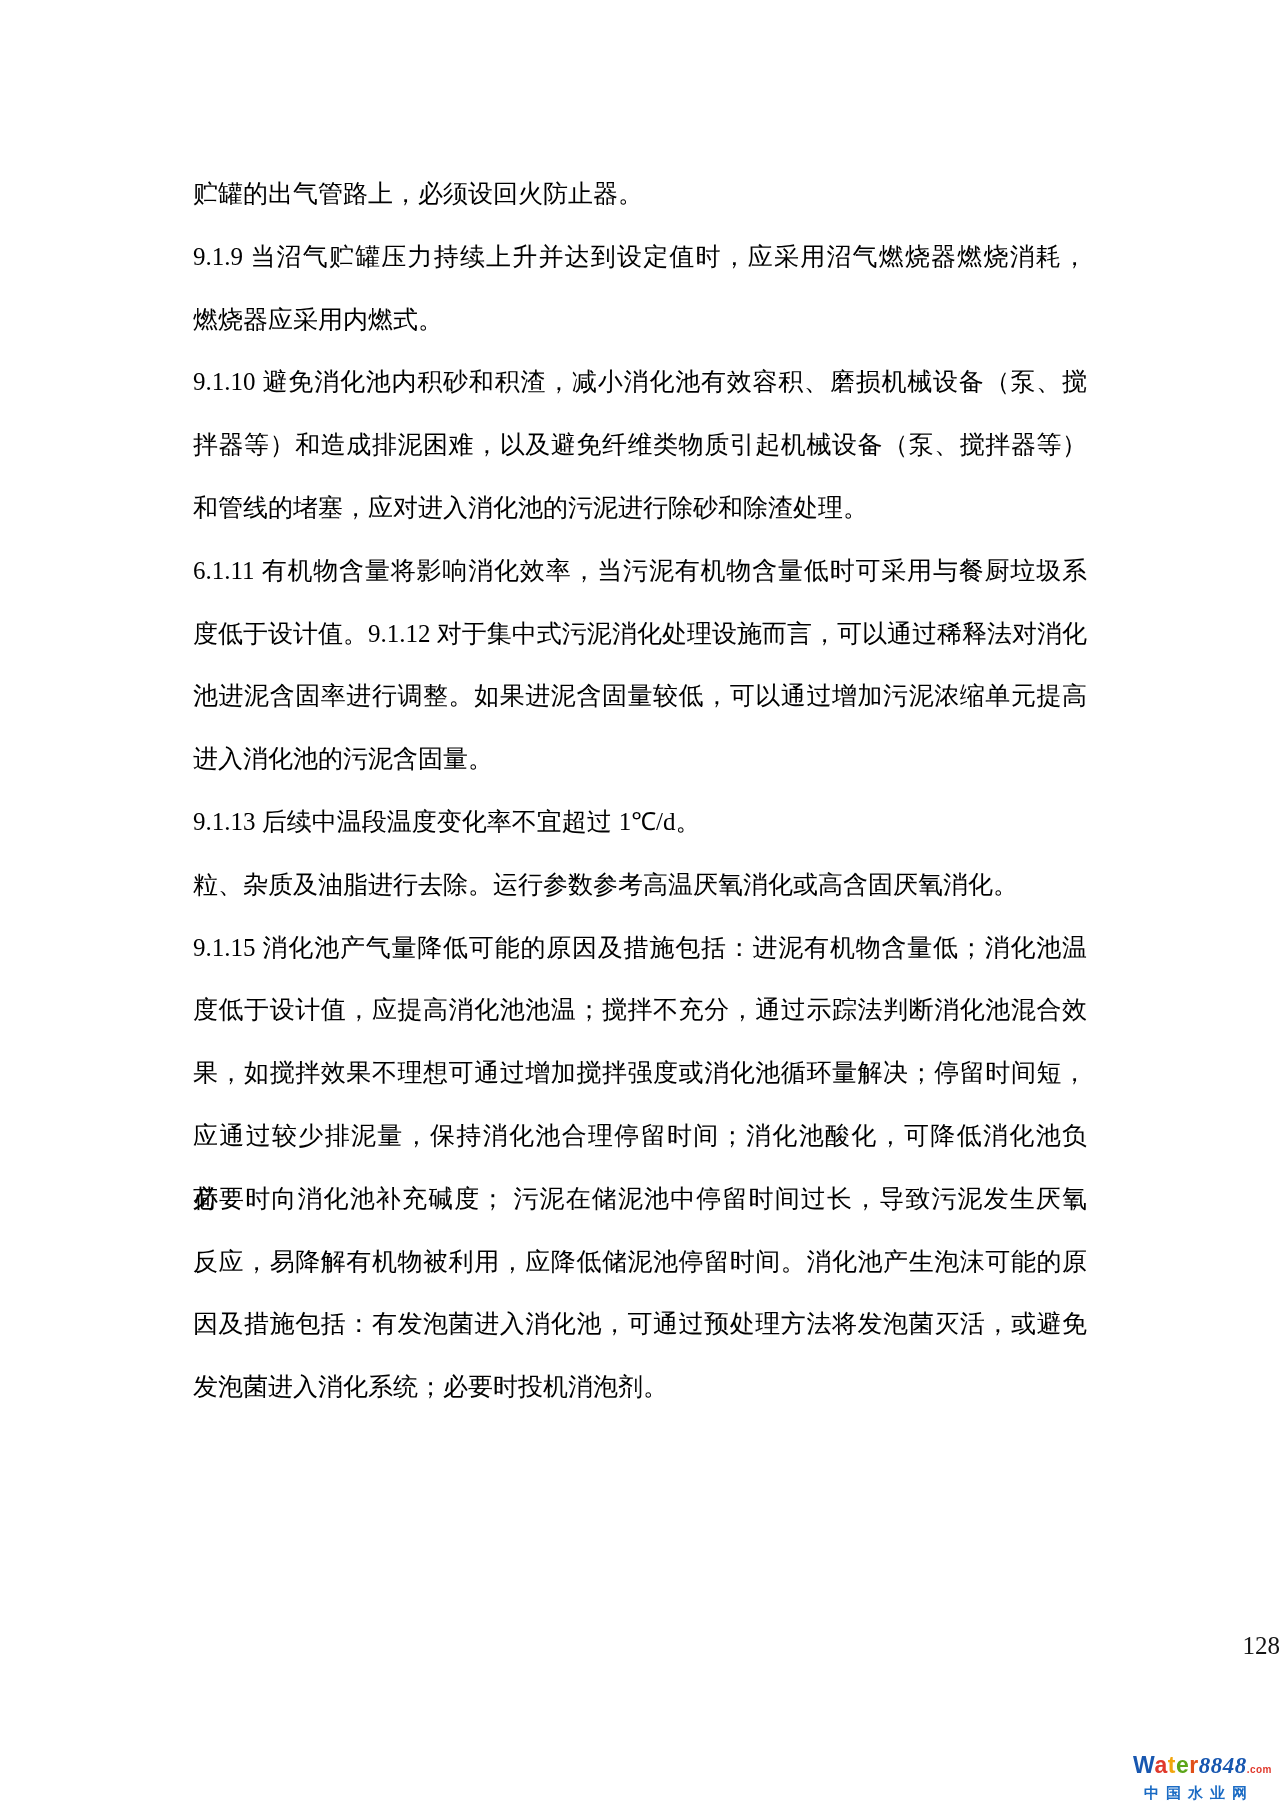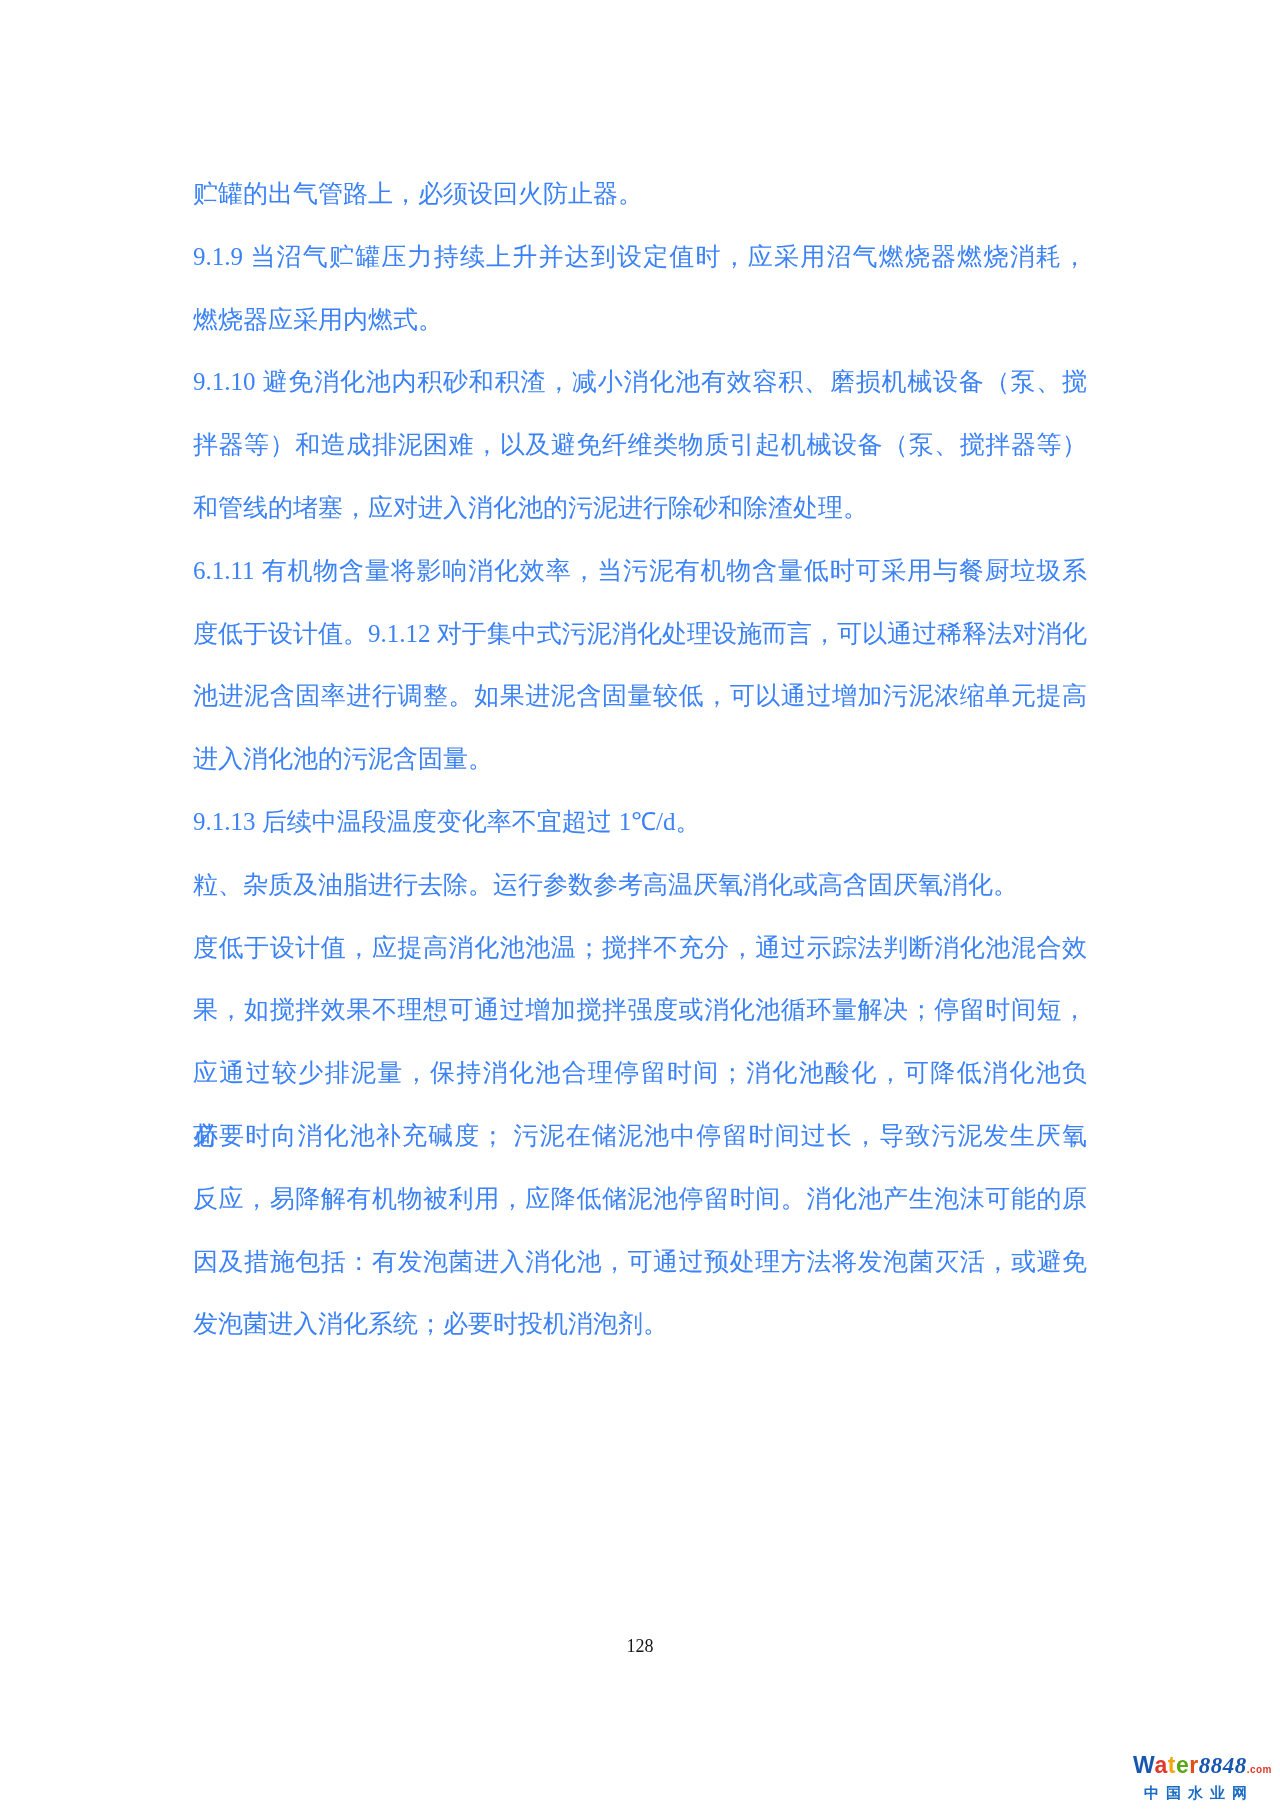--- a/index.html
+++ b/index.html
@@ -20,39 +20,39 @@
   .content{
     position:absolute;
     left:193px;
     top:162px;
     width:894px;
   }
   .line{
     height:62.8px;
     line-height:62.8px;
     font-size:25px;
-    color:#3b82f6;
+    color:#000000;
     white-space:nowrap;
     text-align:left;
   }
   .line.fill{
     white-space:normal;
     text-align:justify;
     text-align-last:justify;
     text-justify:inter-character;
   }
   .cn{ font-family:"Liberation Sans", sans-serif; }
   .lat{ font-family:"Liberation Serif", serif; }
   .page-number{
     position:absolute;
     left:0; top:1633px;
     width:1280px;
-    text-align:center;
+    text-align:right;
     font-family:"Liberation Serif", serif;
-    font-size:18px;
+    font-size:25px;
     line-height:26px;
     color:#151515;
   }
   .logo{
     position:absolute;
     right:8px;
     top:1752px;
     text-align:right;
   }
   .logo-row1{
@@ -92,20 +92,21 @@
       <div class="line"><span class="cn">燃烧器应采用内燃式。</span></div>
       <div class="line fill"><span class="lat">9.1.10 </span><span class="cn">避免消化池内积砂和积渣，减小消化池有效容积、磨损机械设备（泵、搅</span></div>
       <div class="line fill"><span class="cn">拌器等）和造成排泥困难，以及避免纤维类物质引起机械设备（泵、搅拌器等）</span></div>
       <div class="line"><span class="cn">和管线的堵塞，应对进入消化池的污泥进行除砂和除渣处理。</span></div>
       <div class="line fill"><span class="lat">6.1.11 </span><span class="cn">有机物含量将影响消化效率，当污泥有机物含量低时可采用与餐厨垃圾系</span></div>
       <div class="line fill"><span class="cn">度低于设计值。</span><span class="lat">9.1.12 </span><span class="cn">对于集中式污泥消化处理设施而言，可以通过稀释法对消化</span></div>
       <div class="line fill"><span class="cn">池进泥含固率进行调整。如果进泥含固量较低，可以通过增加污泥浓缩单元提高</span></div>
       <div class="line"><span class="cn">进入消化池的污泥含固量。</span></div>
       <div class="line"><span class="lat">9.1.13 </span><span class="cn">后续中温段温度变化率不宜超过 </span><span class="lat">1℃/d</span><span class="cn">。</span></div>
       <div class="line"><span class="cn">粒、杂质及油脂进行去除。运行参数参考高温厌氧消化或高含固厌氧消化。</span></div>
+      <div class="line fill"><span class="lat">9.1.15 </span><span class="cn">消化池产气量降低可能的原因及措施包括：进泥有机物含量低；消化池温</span></div>
       <div class="line fill"><span class="cn">度低于设计值，应提高消化池池温；搅拌不充分，通过示踪法判断消化池混合效</span></div>
       <div class="line fill"><span class="cn">果，如搅拌效果不理想可通过增加搅拌强度或消化池循环量解决；停留时间短，</span></div>
       <div class="line fill"><span class="cn">应通过较少排泥量，保持消化池合理停留时间；消化池酸化，可降低消化池负荷，</span></div>
       <div class="line fill"><span class="cn">必要时向消化池补充碱度； 污泥在储泥池中停留时间过长，导致污泥发生厌氧</span></div>
       <div class="line fill"><span class="cn">反应，易降解有机物被利用，应降低储泥池停留时间。消化池产生泡沫可能的原</span></div>
       <div class="line fill"><span class="cn">因及措施包括：有发泡菌进入消化池，可通过预处理方法将发泡菌灭活，或避免</span></div>
       <div class="line"><span class="cn">发泡菌进入消化系统；必要时投机消泡剂。</span></div>
     </div>
 
   <div class="page-number">128</div>

